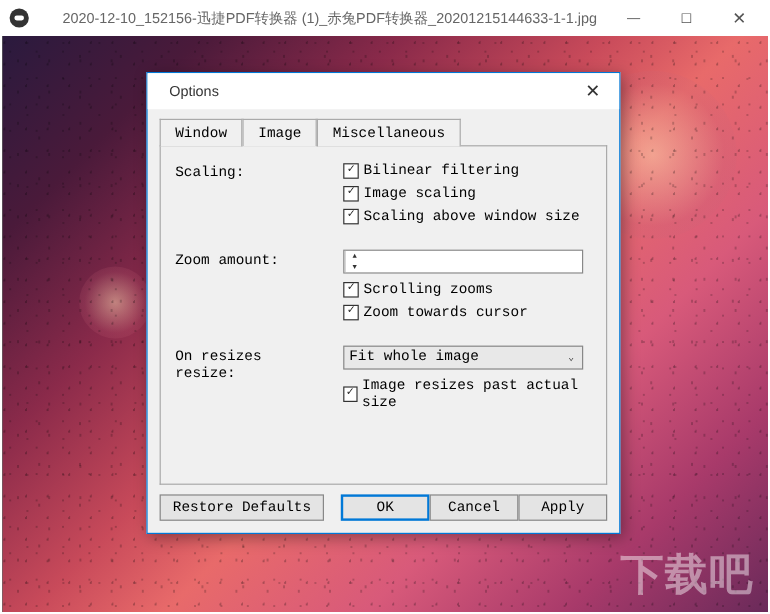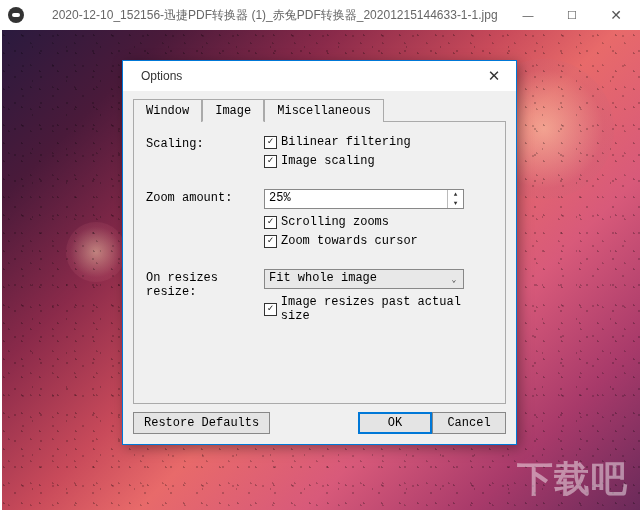--- a/index.html
+++ b/index.html
@@ -135,20 +135,21 @@
 .tab-panel {
   border: 1px solid #aaa;
   border-top: none;
   padding: 14px 12px 12px 12px;
   flex: 1;
   background: #f0f0f0;
 }
 .row {
   display: flex; align-items: flex-start;
   margin-bottom: 4px;
+  gap: 22px;
 }
 .row .label {
   width: 118px;
   padding-top: 2px;
 }
 .row .controls { flex: 1; }
 .check-line {
   display: flex; align-items: center;
   margin-bottom: 5px; gap: 4px;
 }
@@ -235,30 +236,33 @@
         <div class="label">Scaling:</div>
         <div class="controls">
           <div class="check-line">
             <span class="chk checked"></span>
             <span>Bilinear filtering</span>
           </div>
           <div class="check-line">
             <span class="chk checked"></span>
             <span>Image scaling</span>
           </div>
+          <div class="check-line">
+            <span class="chk checked"></span>
+            <span>Scaling above window size</span>
+          </div>
         </div>
       </div>
 
       <div class="gap"></div>
 
       <div class="row">
         <div class="label">Zoom amount:</div>
         <div class="controls">
           <div class="spinner">
-            <div class="val">25%</div>
             <div class="arrows">
               <div class="arr">▲</div>
               <div class="arr">▼</div>
             </div>
           </div>
           <div style="height:6px"></div>
           <div class="check-line">
             <span class="chk checked"></span>
             <span>Scrolling zooms</span>
           </div>
@@ -286,14 +290,15 @@
         </div>
       </div>
 
     </div>
   </div>
   <div class="dlg-footer">
     <div class="btn">Restore Defaults</div>
     <div class="spacer"></div>
     <div class="btn default">OK</div>
     <div class="btn">Cancel</div>
+    <div class="btn">Apply</div>
   </div>
 </div>
 
 </body></html>

